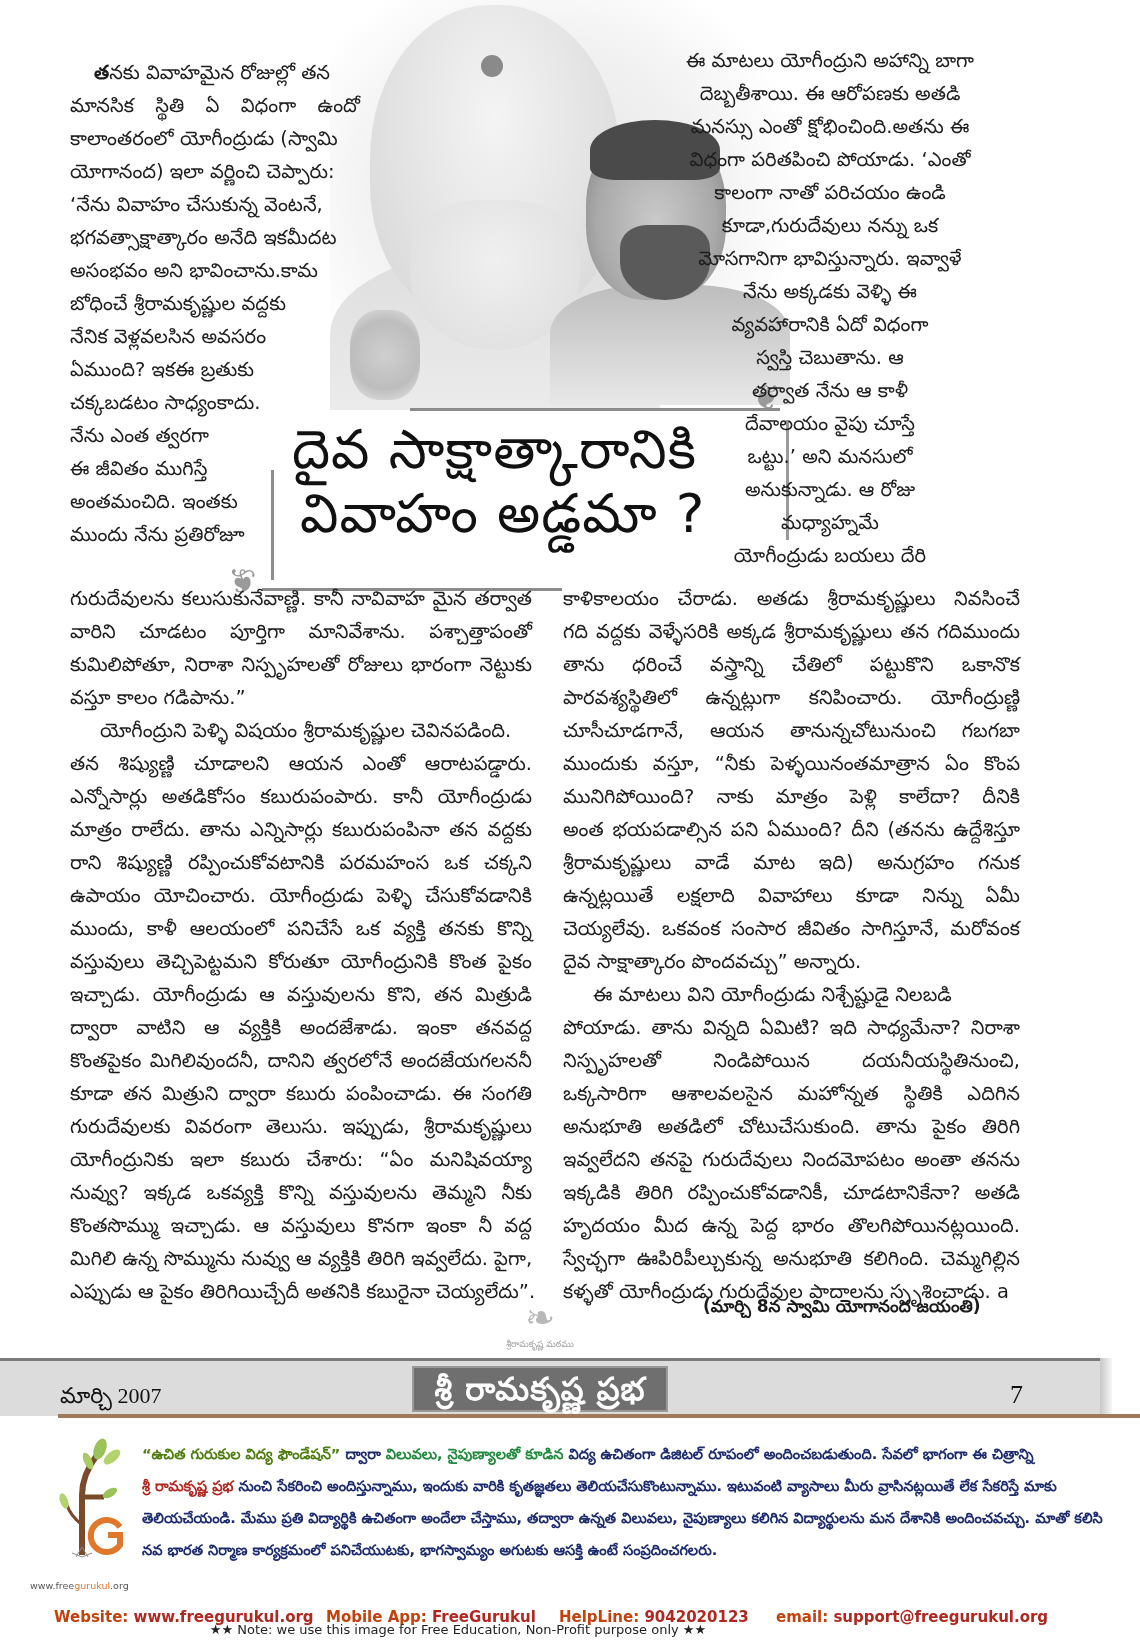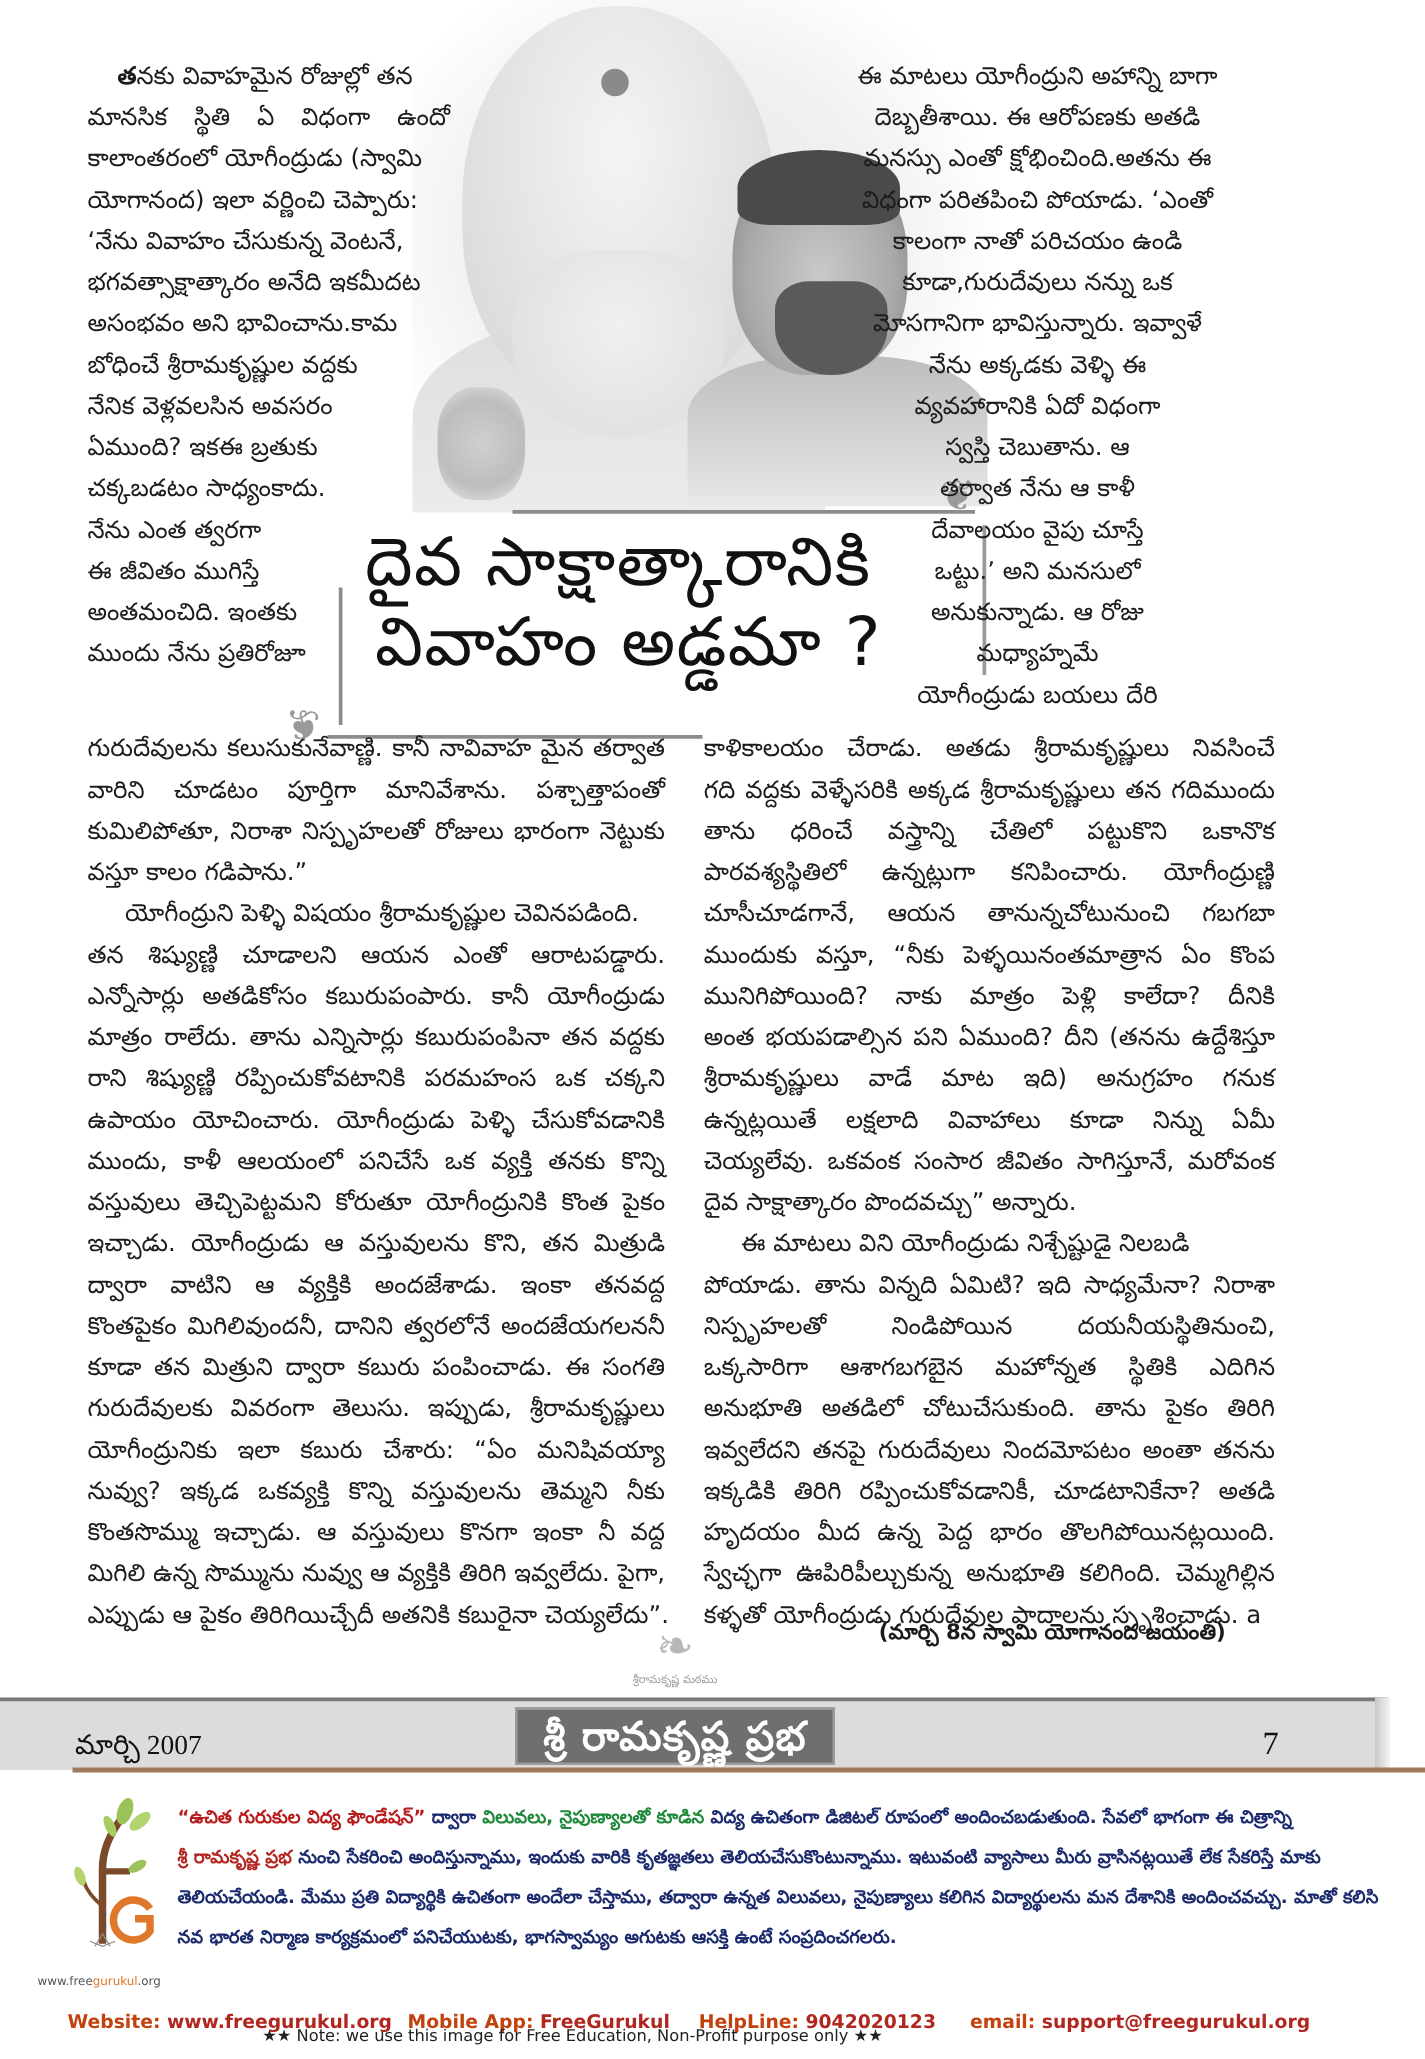--- a/index.html
+++ b/index.html
@@ -57,21 +57,21 @@
       color: #ffffff; font-weight: bold; font-size: 32px; line-height: 42px; text-align: center; white-space: nowrap; letter-spacing: 1px; }
     .footer-page { position: absolute; left: 1010px; top: 1380px; font-family: "Liberation Serif", serif; font-size: 26px; color: #111; }
 
     
     .fg-rule { position: absolute; left: 58px; top: 1414px; width: 1082px; height: 4px; background: #a17a5c; }
     .fg-logo { position: absolute; left: 42px; top: 1435px; width: 86px; height: 125px; }
     .fg-url-small { position: absolute; left: 30px; top: 1580px; font-size: 9.5px; color: #555; white-space: nowrap; }
     .fg-url-small .o { color: #e0782c; }
     .fg-text { position: absolute; left: 142px; top: 1438px; width: 985px; font-size: 14.5px; line-height: 32px; color: #1c2a6e; font-weight: bold; }
     .fg-line { display: block; white-space: nowrap; height: 32px; }
-    .pink { color: #b91c1c; }
+    .pink { color: #4d7c0f; }
     .green { color: #208a3c; }
     .red { color: #b1271f; }
     .purple { color: #c2410c; }
     .fg-contacts { position: absolute; left: 54px; top: 1608px; width: 1060px; font-size: 15px; font-weight: bold; white-space: nowrap; }
     .fg-contacts span.item { position: absolute; top: 0; }
     .fg-note { position: absolute; left: 0; top: 1622px; width: 916px; text-align: center; font-size: 13px; color: #222; white-space: nowrap; }
   </style>
 </head>
 <body>
 
@@ -95,21 +95,21 @@
   <div class="frame-line-left"></div>
   <div class="frame-line-bottom"></div>
   <div class="frame-line-right"></div>
   <div class="scroll-ornament" style="left:752px;top:380px;">❦</div>
   <div class="scroll-ornament" style="left:228px;top:564px;transform:scaleX(-1);">❦</div>
 
   <div class="title-line" style="left:292px;top:418px;">దైవ సాక్షాత్కారానికి</div>
   <div class="title-line" style="left:300px;top:482px;">వివాహం అడ్డమా ?</div>
 
   <div class="text" style="left:70px;top:44px;width:290px;">
-    <span class="line" style="padding-left:24px;"><span class="dropcap">త</span><span>నకు వివాహమైన రోజుల్లో తన</span></span>
+    <span class="line" style="padding-left:24px;margin-top:12px;"><span class="dropcap">త</span><span>నకు వివాహమైన రోజుల్లో తన</span></span>
     <span class="line j">మానసిక స్థితి ఏ విధంగా ఉందో</span>
     <span class="line">కాలాంతరంలో యోగీంద్రుడు (స్వామి</span>
     <span class="line">యోగానంద) ఇలా వర్ణించి చెప్పారు:</span>
     <span class="line">‘నేను వివాహం చేసుకున్న వెంటనే,</span>
     <span class="line">భగవత్సాక్షాత్కారం అనేది ఇకమీదట</span>
     <span class="line">అసంభవం అని భావించాను.కామ</span>
     <span class="line">బోధించే శ్రీరామకృష్ణుల వద్దకు</span>
     <span class="line">నేనిక వెళ్లవలసిన అవసరం</span>
     <span class="line">ఏముంది? ఇకఈ బ్రతుకు</span>
     <span class="line">చక్కబడటం సాధ్యంకాదు.</span>
@@ -172,21 +172,21 @@
     <span class="line j">ముందుకు వస్తూ, “నీకు పెళ్ళయినంతమాత్రాన ఏం కొంప</span>
     <span class="line j">మునిగిపోయింది? నాకు మాత్రం పెళ్లి కాలేదా? దీనికి</span>
     <span class="line j">అంత భయపడాల్సిన పని ఏముంది? దీని (తనను ఉద్దేశిస్తూ</span>
     <span class="line j">శ్రీరామకృష్ణులు వాడే మాట ఇది) అనుగ్రహం గనుక</span>
     <span class="line j">ఉన్నట్లయితే లక్షలాది వివాహాలు కూడా నిన్ను ఏమీ</span>
     <span class="line j">చెయ్యలేవు. ఒకవంక సంసార జీవితం సాగిస్తూనే, మరోవంక</span>
     <span class="line">దైవ సాక్షాత్కారం పొందవచ్చు” అన్నారు.</span>
     <span class="line" style="padding-left:30px;">ఈ మాటలు విని యోగీంద్రుడు నిశ్చేష్టుడై నిలబడి</span>
     <span class="line j">పోయాడు. తాను విన్నది ఏమిటి? ఇది సాధ్యమేనా? నిరాశా</span>
     <span class="line j">నిస్పృహలతో నిండిపోయిన దయనీయస్థితినుంచి,</span>
-    <span class="line j">ఒక్కసారిగా ఆశాగబగబైన మహోన్నత స్థితికి ఎదిగిన</span>
+    <span class="line j">ఒక్కసారిగా ఆశాలవలసైన మహోన్నత స్థితికి ఎదిగిన</span>
     <span class="line j">అనుభూతి అతడిలో చోటుచేసుకుంది. తాను పైకం తిరిగి</span>
     <span class="line j">ఇవ్వలేదని తనపై గురుదేవులు నిందమోపటం అంతా తనను</span>
     <span class="line j">ఇక్కడికి తిరిగి రప్పించుకోవడానికీ, చూడటానికేనా? అతడి</span>
     <span class="line j">హృదయం మీద ఉన్న పెద్ద భారం తొలగిపోయినట్లయింది.</span>
     <span class="line j">స్వేచ్ఛగా ఊపిరిపీల్చుకున్న అనుభూతి కలిగింది. చెమ్మగిల్లిన</span>
     <span class="line">కళ్ళతో యోగీంద్రుడు గురుదేవుల పాదాలను స్పృశించాడు. a</span>
   </div>
 
   <div class="caption-note">(మార్చి 8న స్వామి యోగానంద జయంతి)</div>
 

